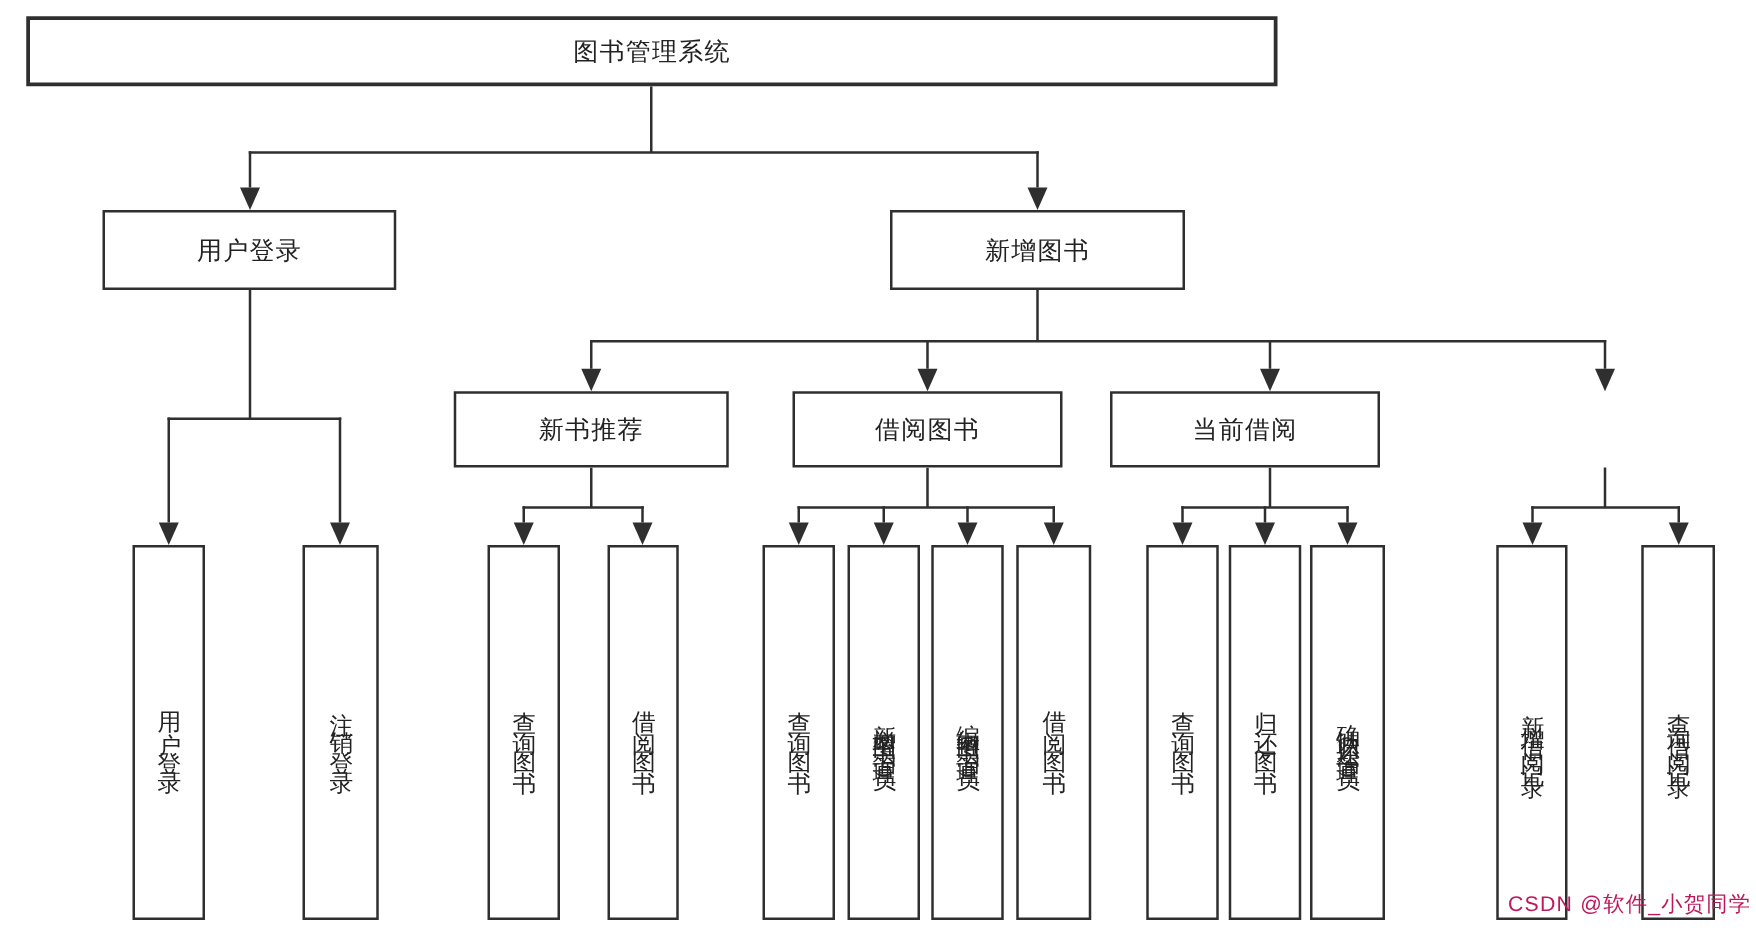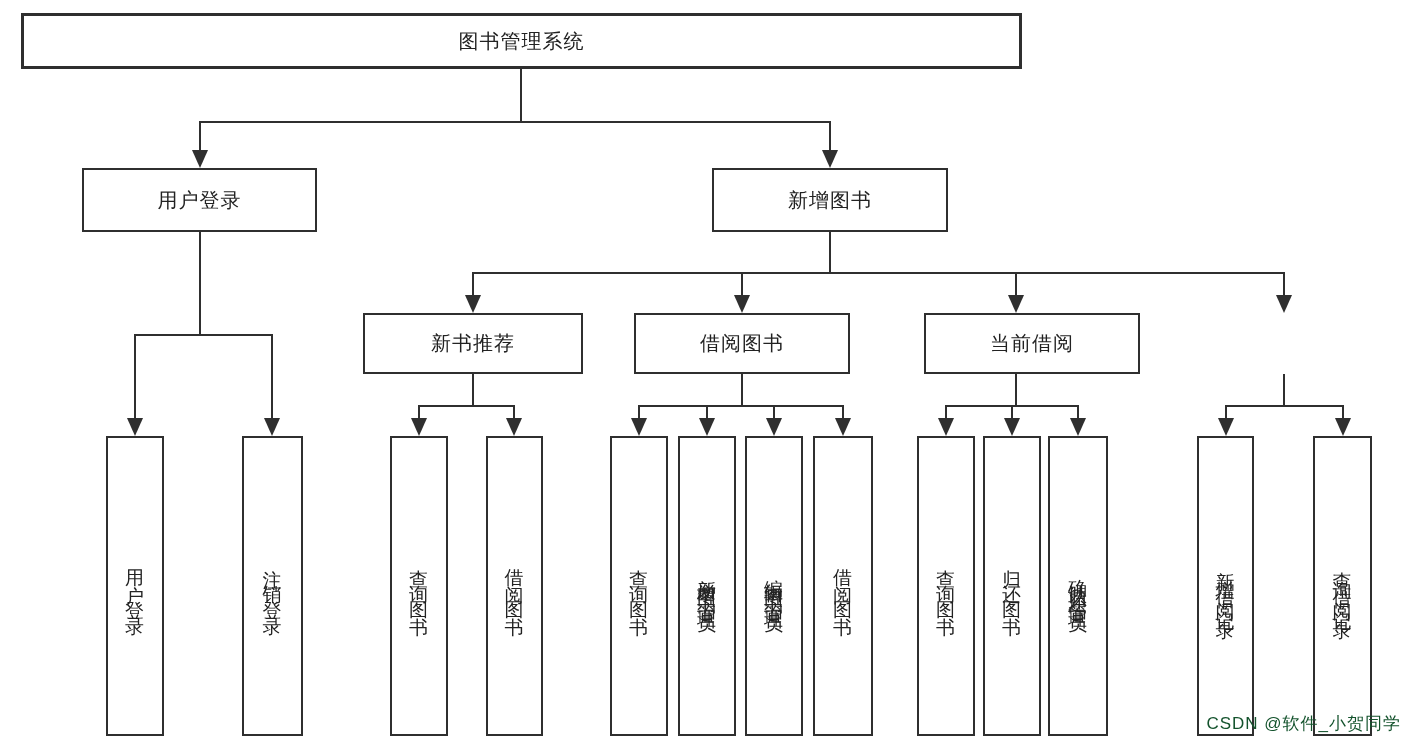--- a/index.html
+++ b/index.html
@@ -48,21 +48,21 @@
     border-left: 8px solid transparent;
     border-right: 8px solid transparent;
     border-top: 18px solid #2f2f2f;
     z-index: 1;
   }
   .watermark {
     position: absolute;
     top: 712px;
     right: 4px;
     font-size: 17px;
-    color: #14532d;
+    color: #be185d;
     letter-spacing: 1px;
     z-index: 3;
     white-space: nowrap;
     margin-left: 36px;
   }
 </style>
 </head>
 <body>
 
 <div class="canvas">
@@ -80,21 +80,21 @@
   </div>
 
   <div class="box" style="left:363px; top:313px; width:220px; height:61px;">
     <span class="hlabel">新书推荐</span>
   </div>
 
   <div class="box" style="left:634px; top:313px; width:216px; height:61px;">
     <span class="hlabel">借阅图书</span>
   </div>
 
-  <div class="box" style="left:924px; top:313px; width:216px; height:61px;">
+  <div class="box" style="left:888px; top:313px; width:216px; height:61px;">
     <span class="hlabel">当前借阅</span>
   </div>
 
 
   <div class="box" style="left:106px; top:436px; width:58px; height:300px;">
     <span class="vlabel ls4">用户登录</span>
   </div>
   <div class="box" style="left:242px; top:436px; width:61px; height:300px;">
     <span class="vlabel ls4">注销登录</span>
   </div>

